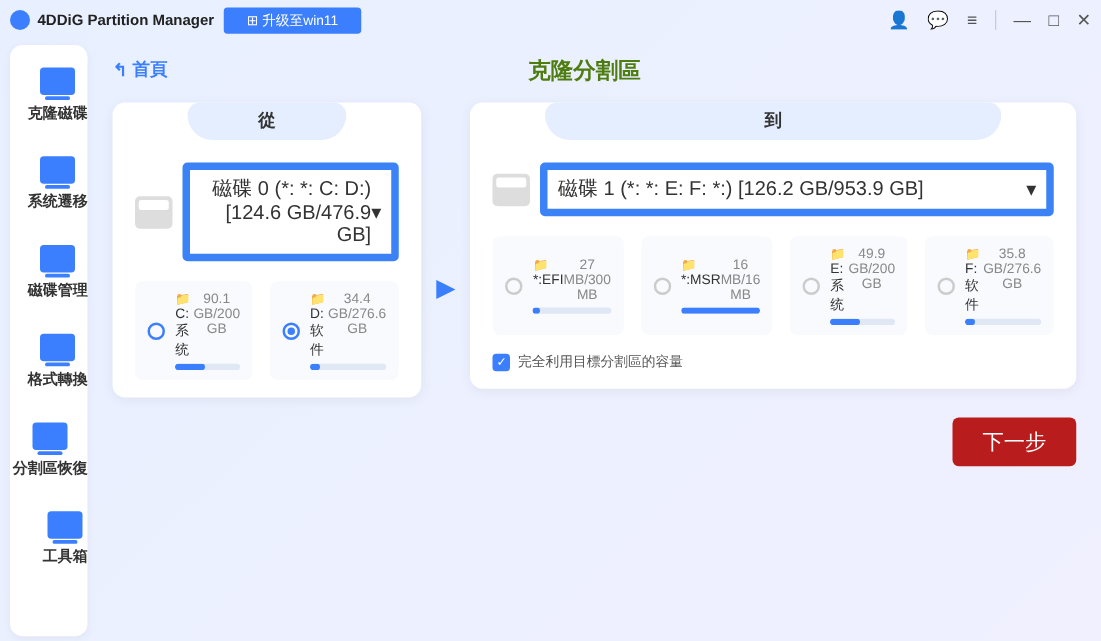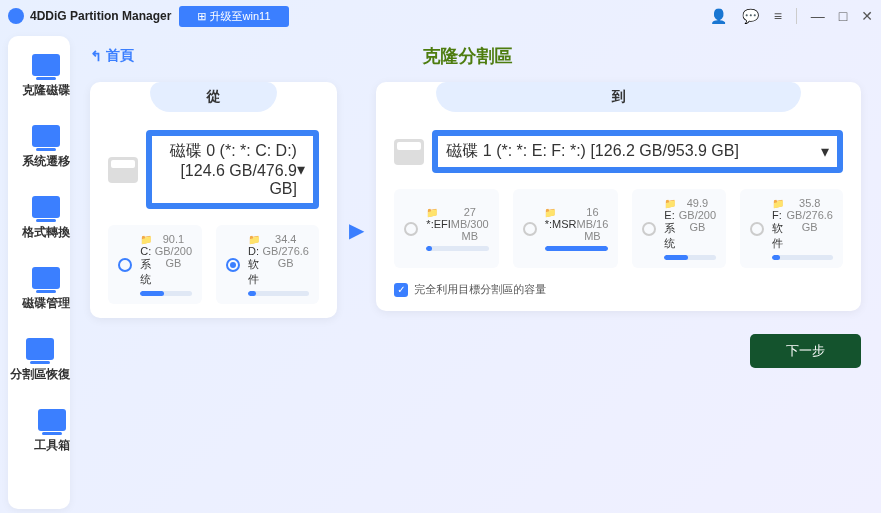--- a/index.html
+++ b/index.html
@@ -38,21 +38,21 @@
 .part-info { flex: 1; }
 .part-row { display: flex; justify-content: space-between; font-size: 11px; color: #333; margin-bottom: 4px; }
 .part-name::before { content: "📁"; font-size: 10px; margin-right: 2px; }
 .part-size { color: #888; text-align: center; }
 .progress { height: 5px; background: #e0e8f5; border-radius: 3px; overflow: hidden; }
 .progress-fill { height: 100%; background: #3b7fff; border-radius: 3px; }
 .arrow { align-self: center; color: #3b7fff; font-size: 20px; margin-top: 60px; }
 .checkbox-row { display: flex; align-items: center; gap: 6px; padding: 14px 18px 0 18px; font-size: 11px; color: #555; }
 .checkbox { width: 14px; height: 14px; background: #3b7fff; border-radius: 3px; color: #fff; display: flex; align-items: center; justify-content: center; font-size: 10px; cursor: pointer; }
 .footer { display: flex; justify-content: flex-end; margin-top: 16px; }
-.next-btn { background: #14532d; color: #fff; border: none; padding: 8px 36px; border-radius: 5px; font-size: 13px; cursor: pointer; }
+.next-btn { background: #b91c1c; color: #fff; border: none; padding: 8px 24px; border-radius: 5px; font-size: 17px; cursor: pointer; }
 </style>
 </head>
 <body>
 
 <div class="titlebar">
   <div class="logo"></div>
   <div class="app-title">4DDiG Partition Manager</div>
   <div class="upgrade-btn">
       <span>升级至win11</span>
     </div>
@@ -73,25 +73,25 @@
       <div class="sidebar-item">
         <div class="sidebar-icon"></div>
         <div class="sidebar-label">克隆磁碟</div>
       </div>
       <div class="sidebar-item">
         <div class="sidebar-icon"></div>
         <div class="sidebar-label">系统遷移</div>
       </div>
       <div class="sidebar-item">
         <div class="sidebar-icon"></div>
+        <div class="sidebar-label">磁碟管理</div>
+      </div>
+      <div class="sidebar-item">
+        <div class="sidebar-icon"></div>
         <div class="sidebar-label">格式轉換</div>
-      </div>
-      <div class="sidebar-item">
-        <div class="sidebar-icon"></div>
-        <div class="sidebar-label">磁碟管理</div>
       </div>
       <div class="sidebar-item">
         <div class="sidebar-icon"></div>
         <div class="sidebar-label">分割區恢復</div>
       </div>
       <div class="sidebar-item">
         <div class="sidebar-icon"></div>
         <div class="sidebar-label">工具箱</div>
       </div>
     </div>

